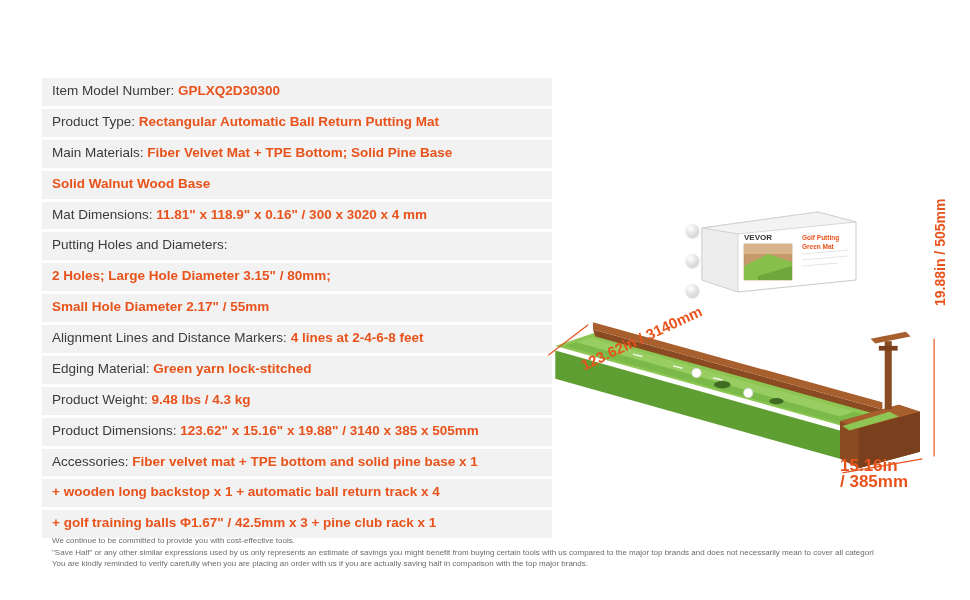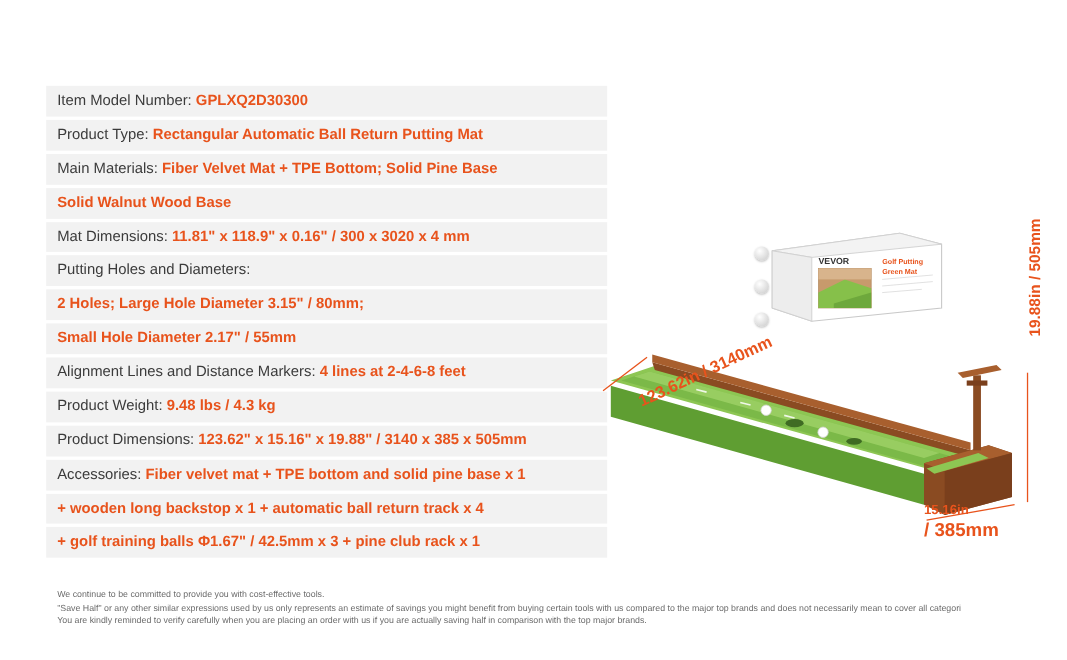--- a/index.html
+++ b/index.html
@@ -97,21 +97,21 @@
   .dim-height {
     left: 392px;
     top: 96px;
     transform: rotate(-90deg);
     transform-origin: left top;
     font-size: 14px;
   }
   .dim-width-1 {
     left: 300px;
     top: 246px;
-    font-size: 12px;
+    font-size: 17px;
   }
   .dim-width-2 {
     left: 300px;
     top: 262px;
     font-size: 17px;
   }
 
   
   .pkg {
     position: absolute;
@@ -167,20 +167,23 @@
     </div>
 
     <div class="spec-row">
       <span class="value-only">Small Hole Diameter 2.17" / 55mm</span>
     </div>
 
     <div class="spec-row">
       <span class="label">Alignment Lines and Distance Markers: </span><span class="value">4 lines at 2-4-6-8 feet</span>
     </div>
 
+    <div class="spec-row">
+      <span class="label">Edging Material: </span><span class="value">Green yarn lock-stitched</span>
+    </div>
 
     <div class="spec-row">
       <span class="label">Product Weight: </span><span class="value">9.48 lbs / 4.3 kg</span>
     </div>
 
     <div class="spec-row">
       <span class="label">Product Dimensions: </span><span class="value">123.62" x 15.16" x 19.88" / 3140 x 385 x 505mm</span>
     </div>
 
     <div class="spec-row">

